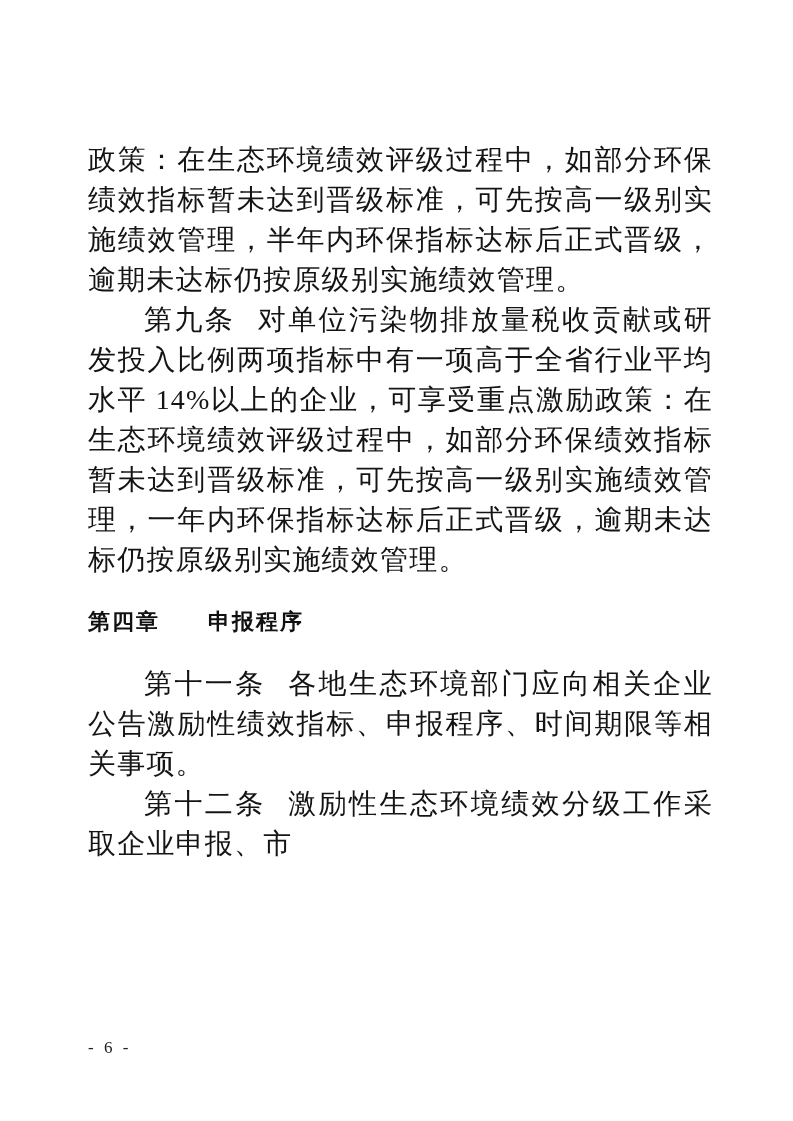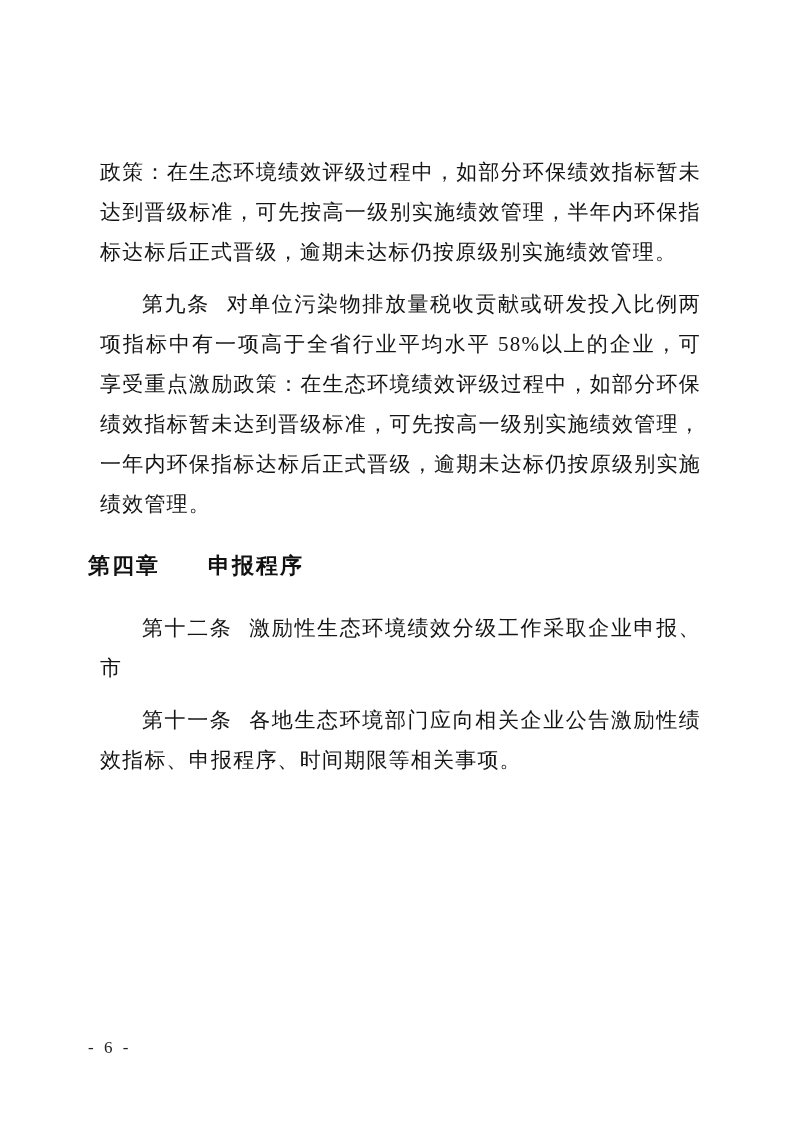--- a/index.html
+++ b/index.html
@@ -16,22 +16,22 @@
     font-family: "Liberation Serif", "DejaVu Serif", serif;
     overflow: hidden;
   }
   .body-text {
     position: absolute;
     left: 88px;
     top: 140px;
     width: 625px;
   }
   .para {
-    margin: 12px;
-    font-size: 21px;
+    margin: 0;
+    font-size: 28px;
     line-height: 40px;
     letter-spacing: 1.2px;
     text-align: justify;
     word-break: break-all;
   }
   .para.indent {
     text-indent: 2em;
   }
   .para-lead {
     font-weight: normal;
@@ -62,30 +62,30 @@
 <body>
 
 <div class="page">
   <div class="body-text">
 
     <p class="para">
       <span>政策：在生态环境绩效评级过程中，如部分环保绩效指标暂未达到晋级标准，可先按高一级别实施绩效管理，半年内环保指标达标后正式晋级，逾期未达标仍按原级别实施绩效管理。</span>
     </p>
 
     <p class="para indent">
-      <span class="para-lead">第九条</span><span>对单位污染物排放量税收贡献或研发投入比例两项指标中有一项高于全省行业平均水平 58%以上的企业，可享受重点激励政策：在生态环境绩效评级过程中，如部分环保绩效指标暂未达到晋级标准，可先按高一级别实施绩效管理，一年内环保指标达标后正式晋级，逾期未达标仍按原级别实施绩效管理。</span>
+      <span class="para-lead">第九条</span><span>对单位污染物排放量税收贡献或研发投入比例两项指标中有一项高于全省行业平均水平 14%以上的企业，可享受重点激励政策：在生态环境绩效评级过程中，如部分环保绩效指标暂未达到晋级标准，可先按高一级别实施绩效管理，一年内环保指标达标后正式晋级，逾期未达标仍按原级别实施绩效管理。</span>
     </p>
 
 
     <h2 class="chapter">第四章　　申报程序</h2>
 
     <p class="para indent">
-      <span class="para-lead">第十二条</span><span>激励性生态环境绩效分级工作采取企业申报、市</span>
+      <span class="para-lead">第十一条</span><span>各地生态环境部门应向相关企业公告激励性绩效指标、申报程序、时间期限等相关事项。</span>
     </p>
 
     <p class="para indent">
-      <span class="para-lead">第十一条</span><span>各地生态环境部门应向相关企业公告激励性绩效指标、申报程序、时间期限等相关事项。</span>
+      <span class="para-lead">第十二条</span><span>激励性生态环境绩效分级工作采取企业申报、市</span>
     </p>
 
   </div>
 
   <div class="page-number">- 6 -</div>
 </div>
 
 </body></html>

